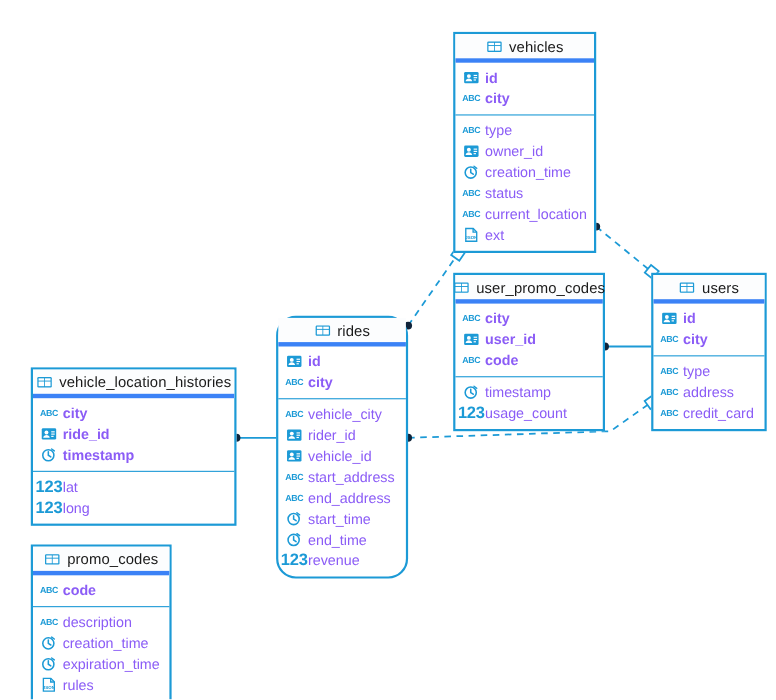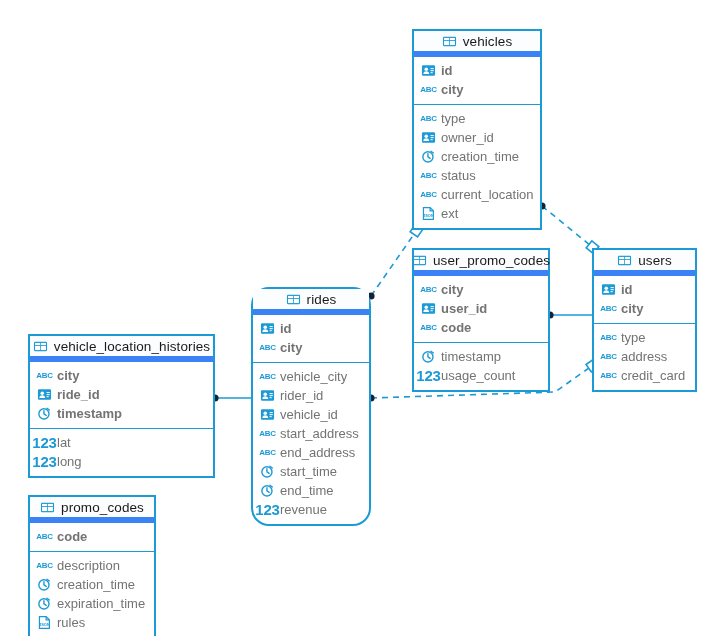--- a/index.html
+++ b/index.html
@@ -29,21 +29,21 @@
   .table-node {
     position: absolute;
     z-index: 2;
     box-sizing: border-box;
     border: 2px solid #1c9ad6;
     background: #ffffff;
   }
   .tbl-header {
     box-sizing: border-box;
     height: 26px;
-    border-bottom: 6px solid #3b82f6;
+    border-bottom: 4px solid #3b82f6;
     background: #fcfdfe;
     display: flex;
     align-items: center;
     justify-content: center;
     gap: 6px;
     padding: 0 6px;
   }
   .tbl-title {
     font-size: 13.5px;
     color: #1a1a1a;
@@ -59,21 +59,21 @@
   .field-row {
     display: flex;
     align-items: center;
     gap: 5px;
     height: 19px;
     padding: 0 7px;
     white-space: nowrap;
   }
   .field-name {
     font-size: 13px;
-    color: #737373;
+    color: #8b5cf6;
   }
   .field-row.pk .field-name {
     font-weight: bold;
   }
 
   
   .icon {
     width: 15px;
     height: 15px;
     flex: 0 0 15px;

